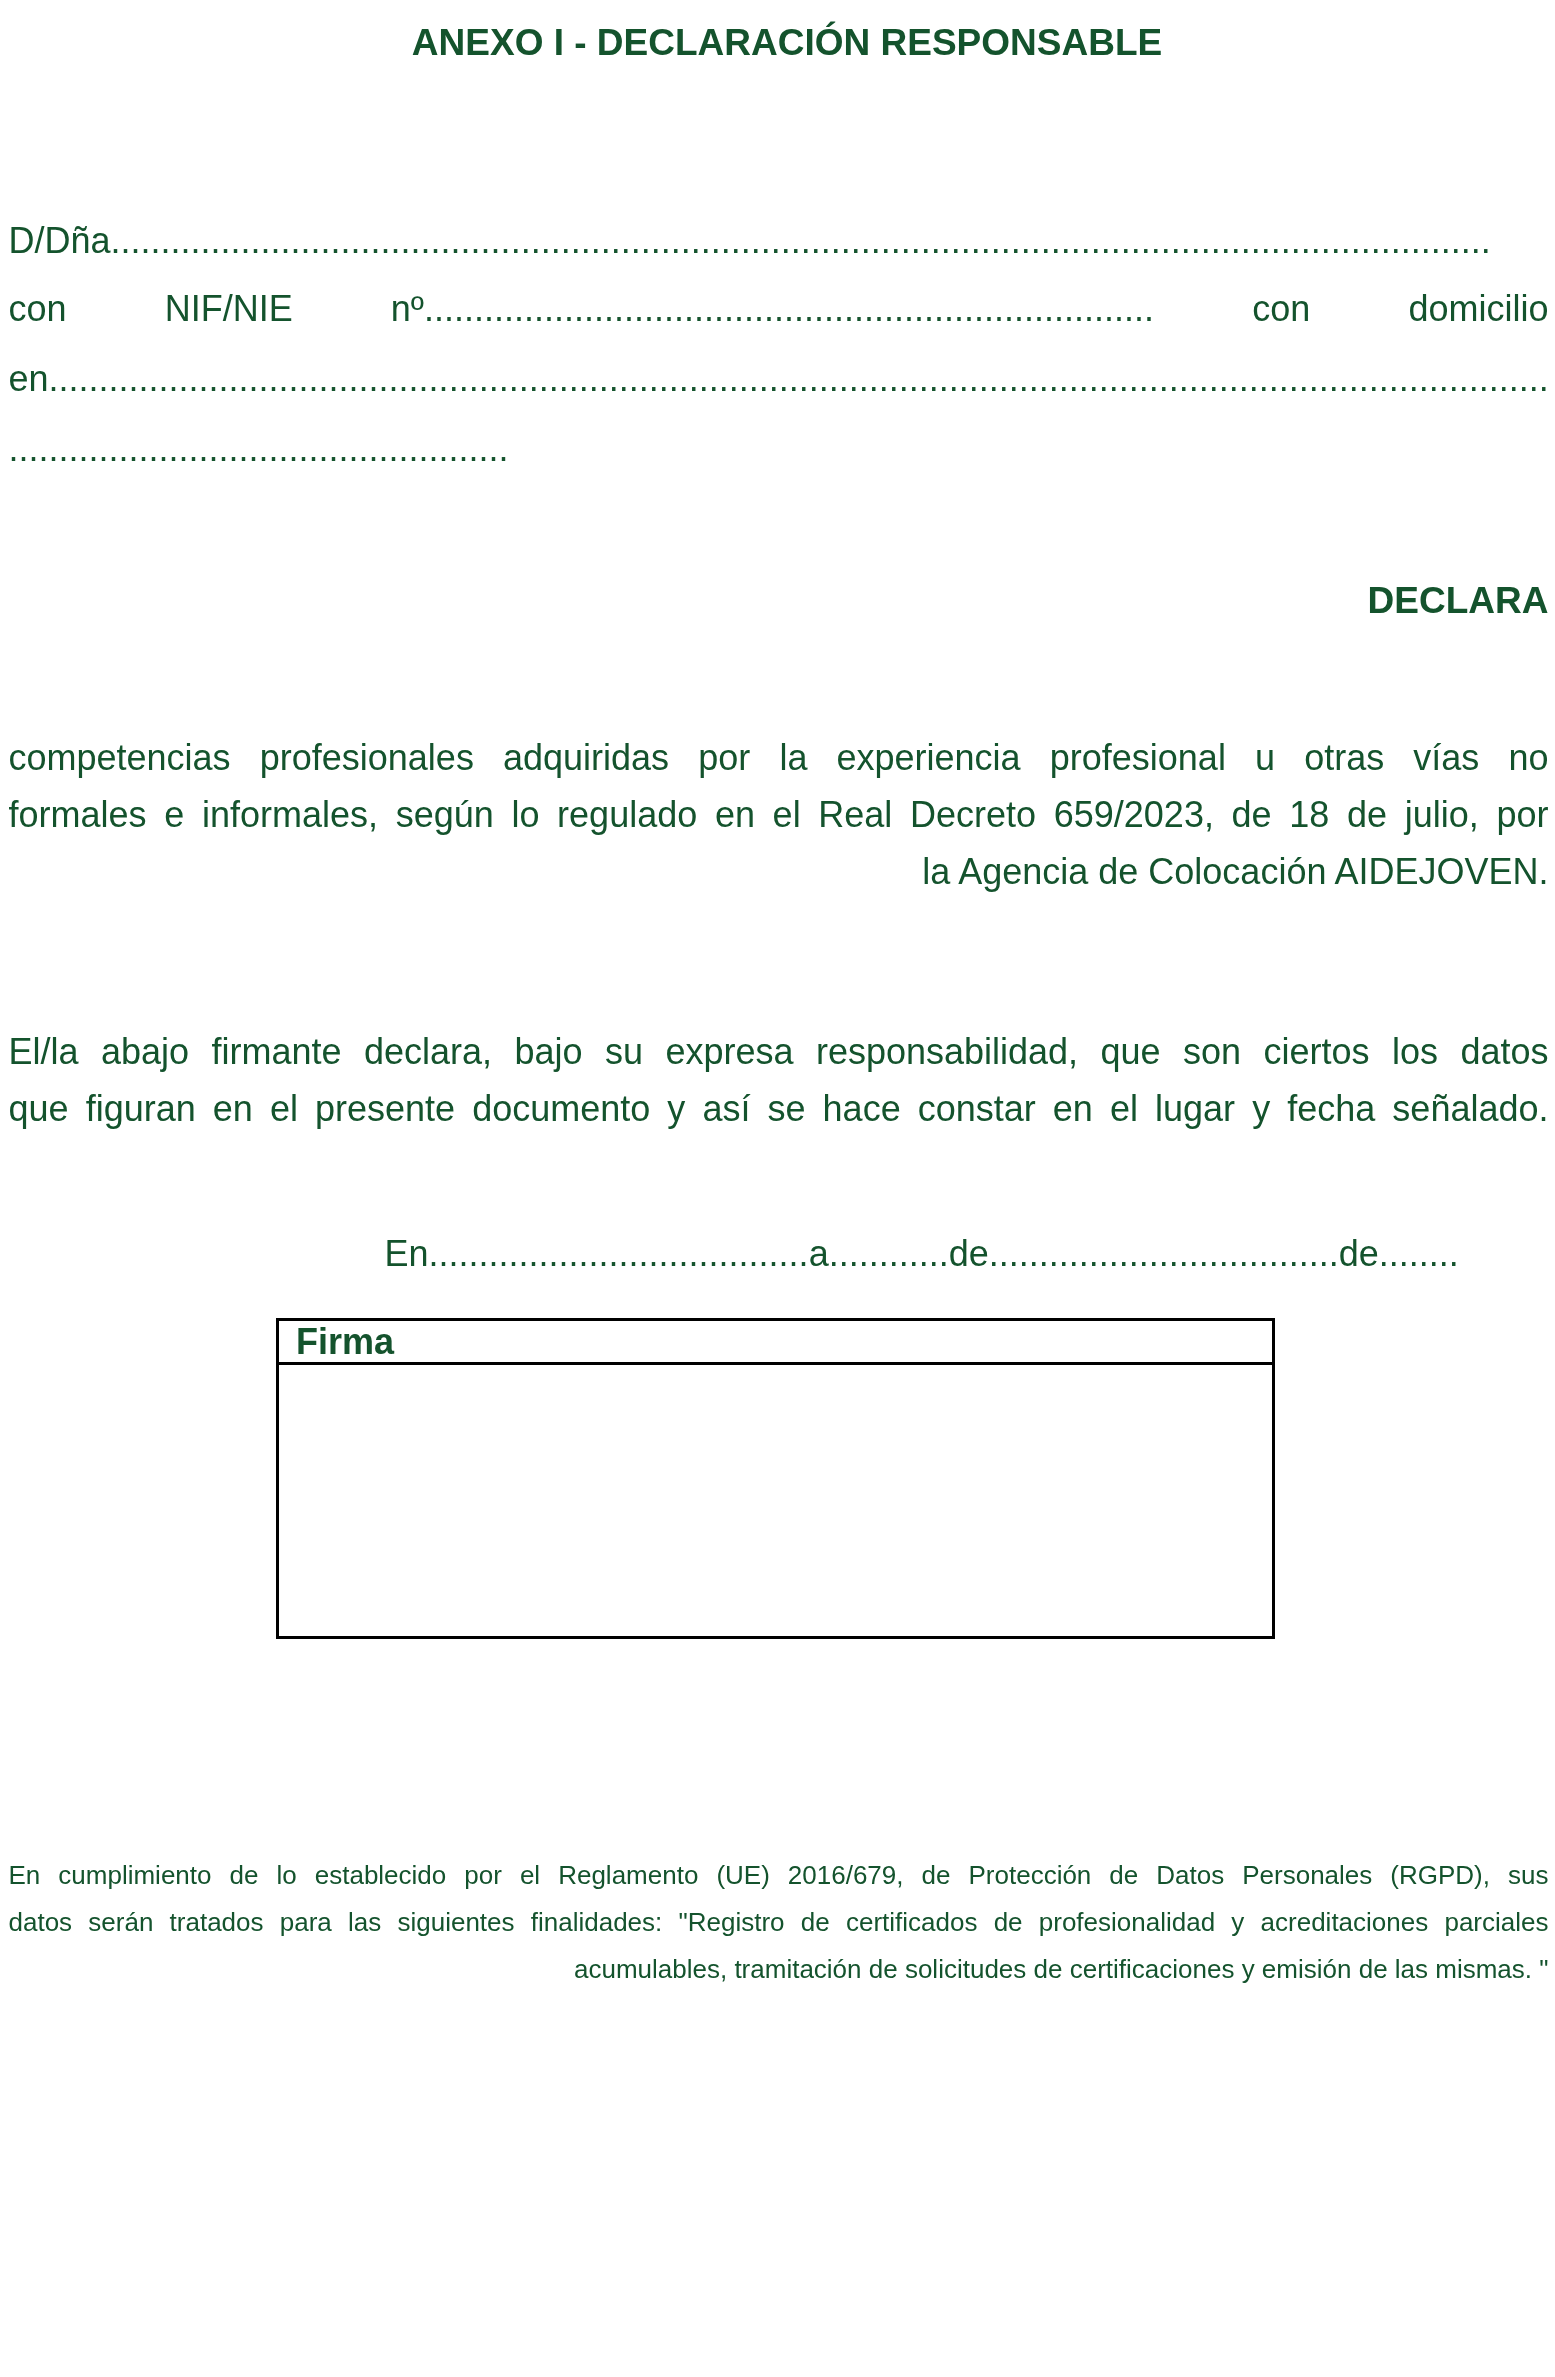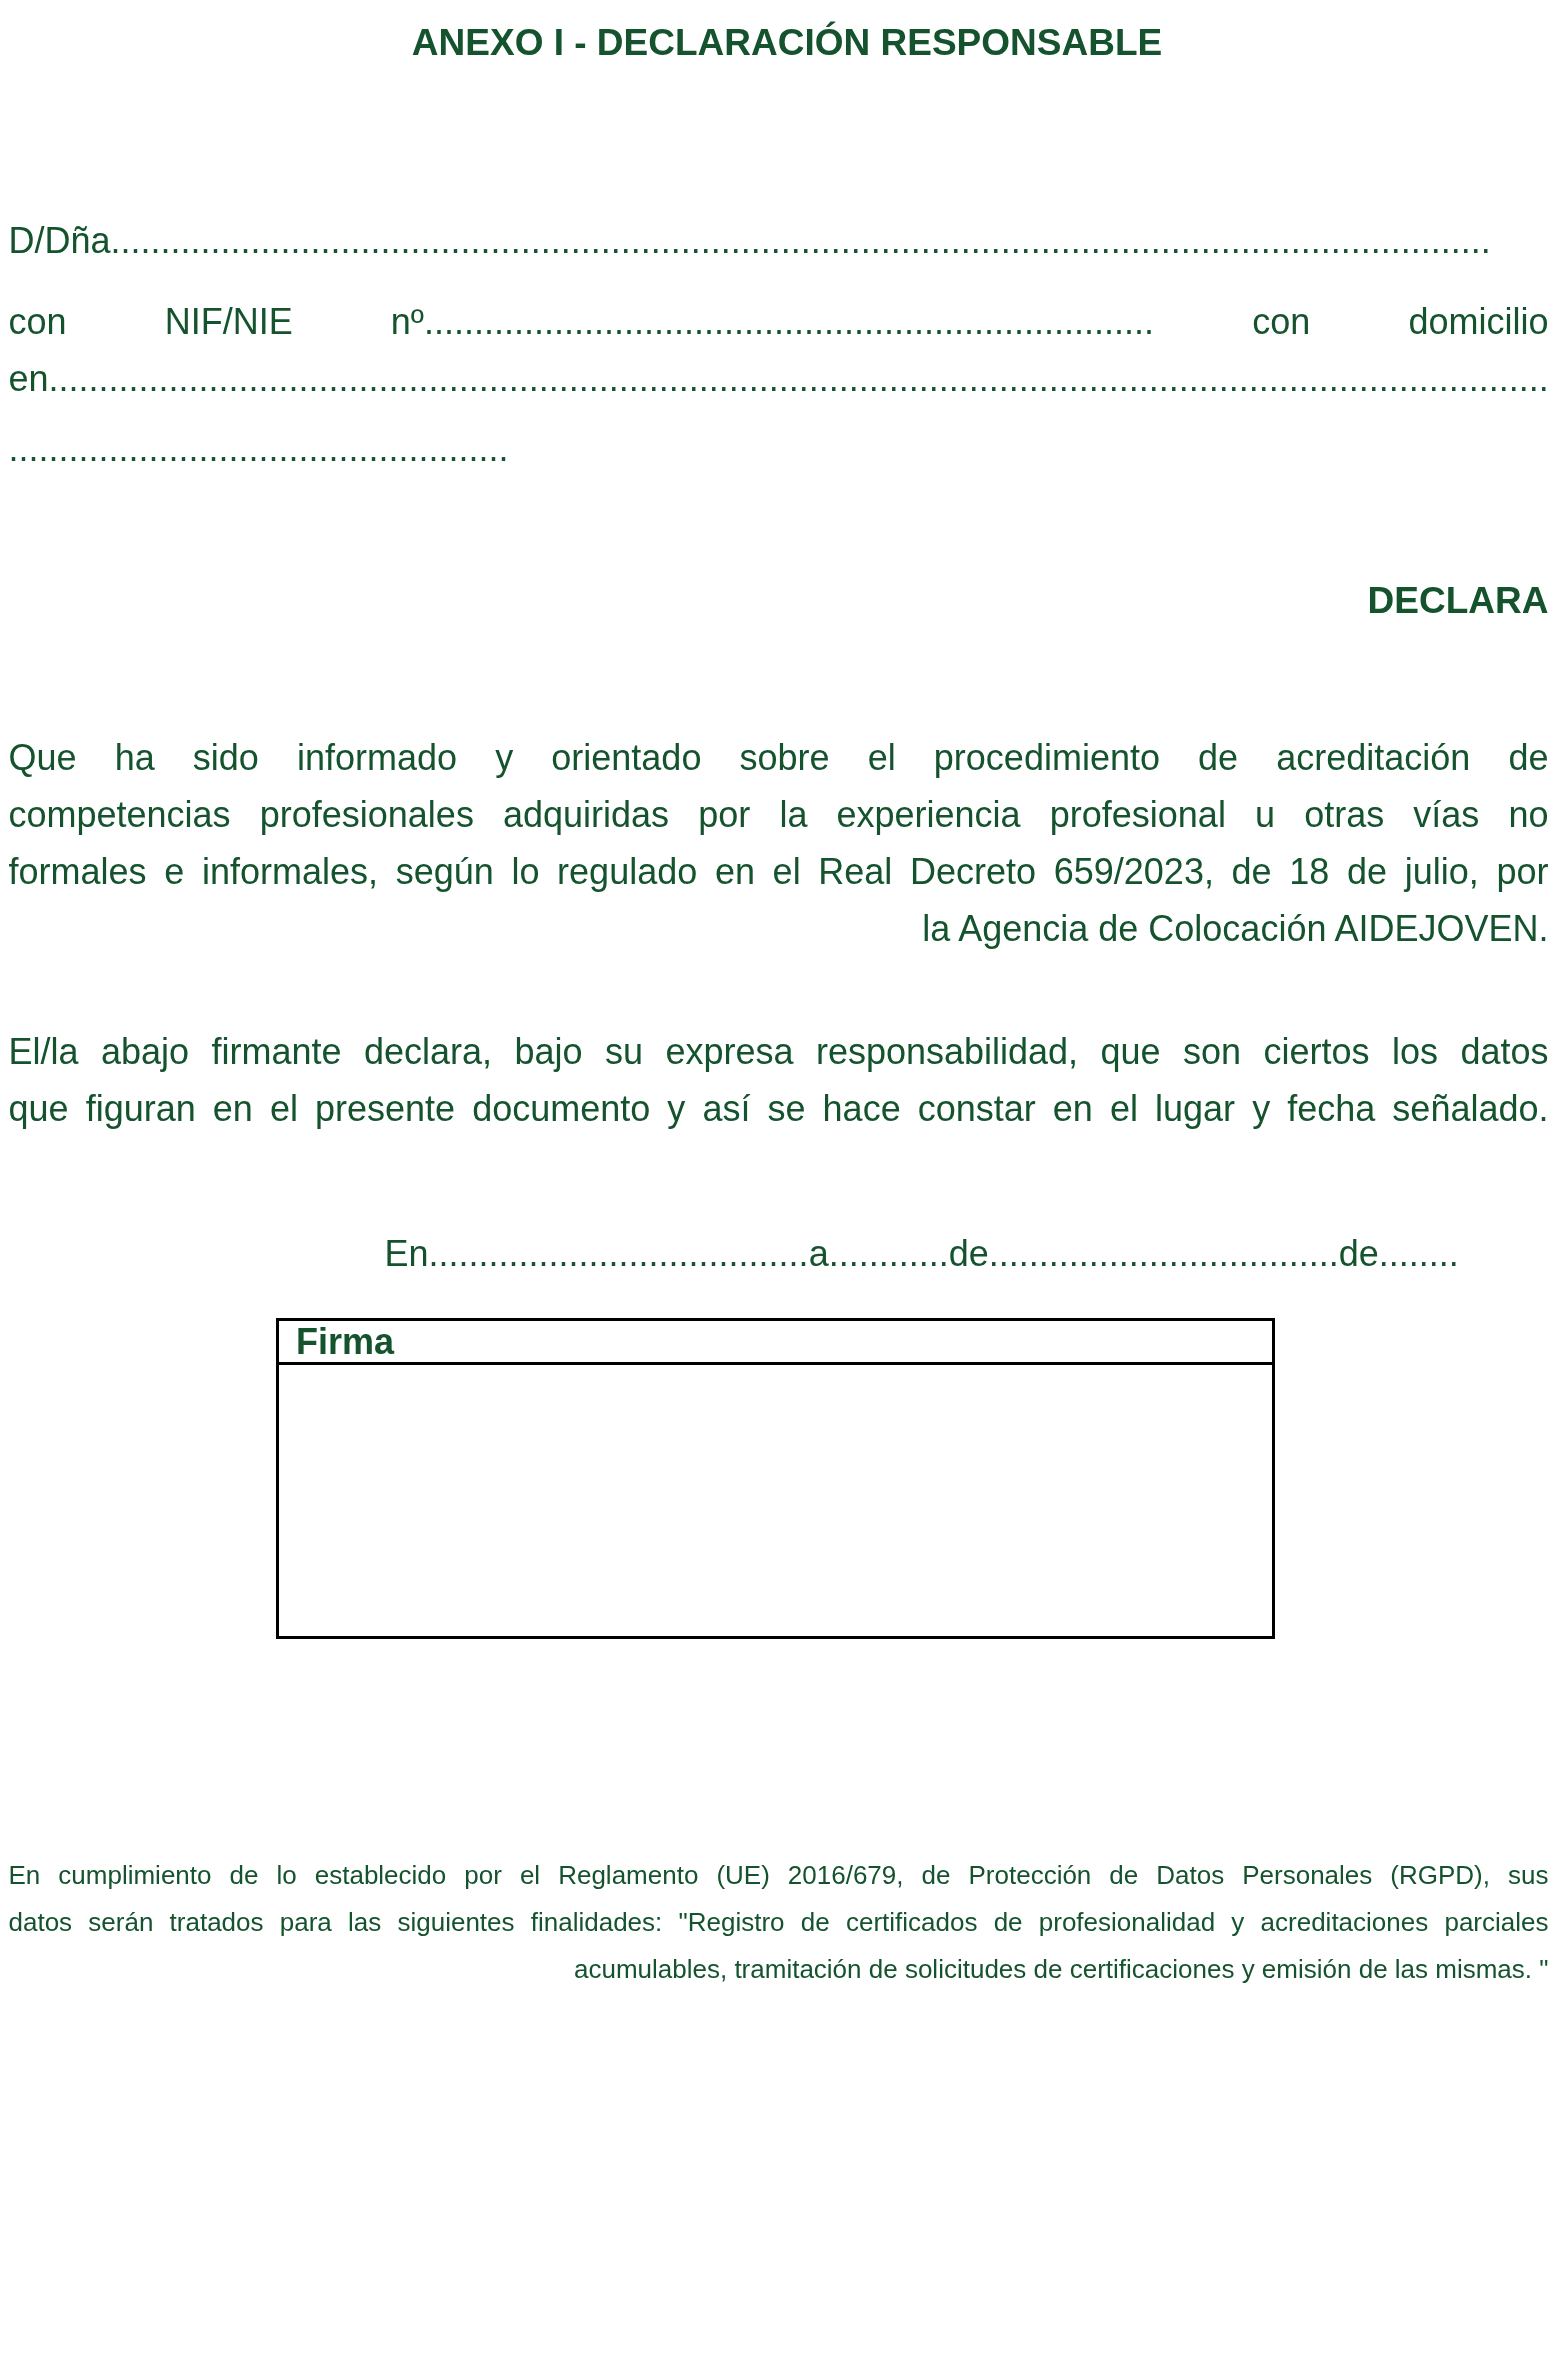--- a/index.html
+++ b/index.html
@@ -84,37 +84,36 @@
 
 <div class="page">
 
   <div class="abs doc-title">ANEXO I - DECLARACIÓN RESPONSABLE</div>
 
   <div class="abs line flexline" style="top:219px;">
     <span>D/Dña</span>
       <span class="dotfill gap-right">................................................................................................................................................................</span>
   </div>
 
-  <div class="abs line justify" style="top:300px;">
+  <div class="abs line justify" style="top:287px;">
     <span>con</span> <span>NIF/NIE</span> <span>nº.........................................................................</span> <span>con</span> <span>domicilio</span>
   </div>
 
   <div class="abs line flexline" style="top:357px;">
     <span>en</span>
       <span class="dotfill">................................................................................................................................................................</span>
   </div>
 
   <div class="abs line" style="top:427px;">
     <span>..................................................</span>
   </div>
 
   <div class="abs h2-declara">DECLARA</div>
 
   <div class="abs para" style="top:729px;">
-    <div class="jline">Que ha sido informado y orientado sobre el procedimiento de acreditación de</div>
     <div class="jline">competencias profesionales adquiridas por la experiencia profesional u otras vías no</div>
     <div class="jline">formales e informales, según lo regulado en el Real Decreto 659/2023, de 18 de julio, por</div>
     <div class="nline">la Agencia de Colocación AIDEJOVEN.</div>
   </div>
 
   <div class="abs para" style="top:1023px;line-height:57px;">
     <div class="jline">El/la abajo firmante declara, bajo su expresa responsabilidad, que son ciertos los datos</div>
     <div class="jline">que figuran en el presente documento y así se hace constar en el lugar y fecha señalado.</div>
   </div>
 

